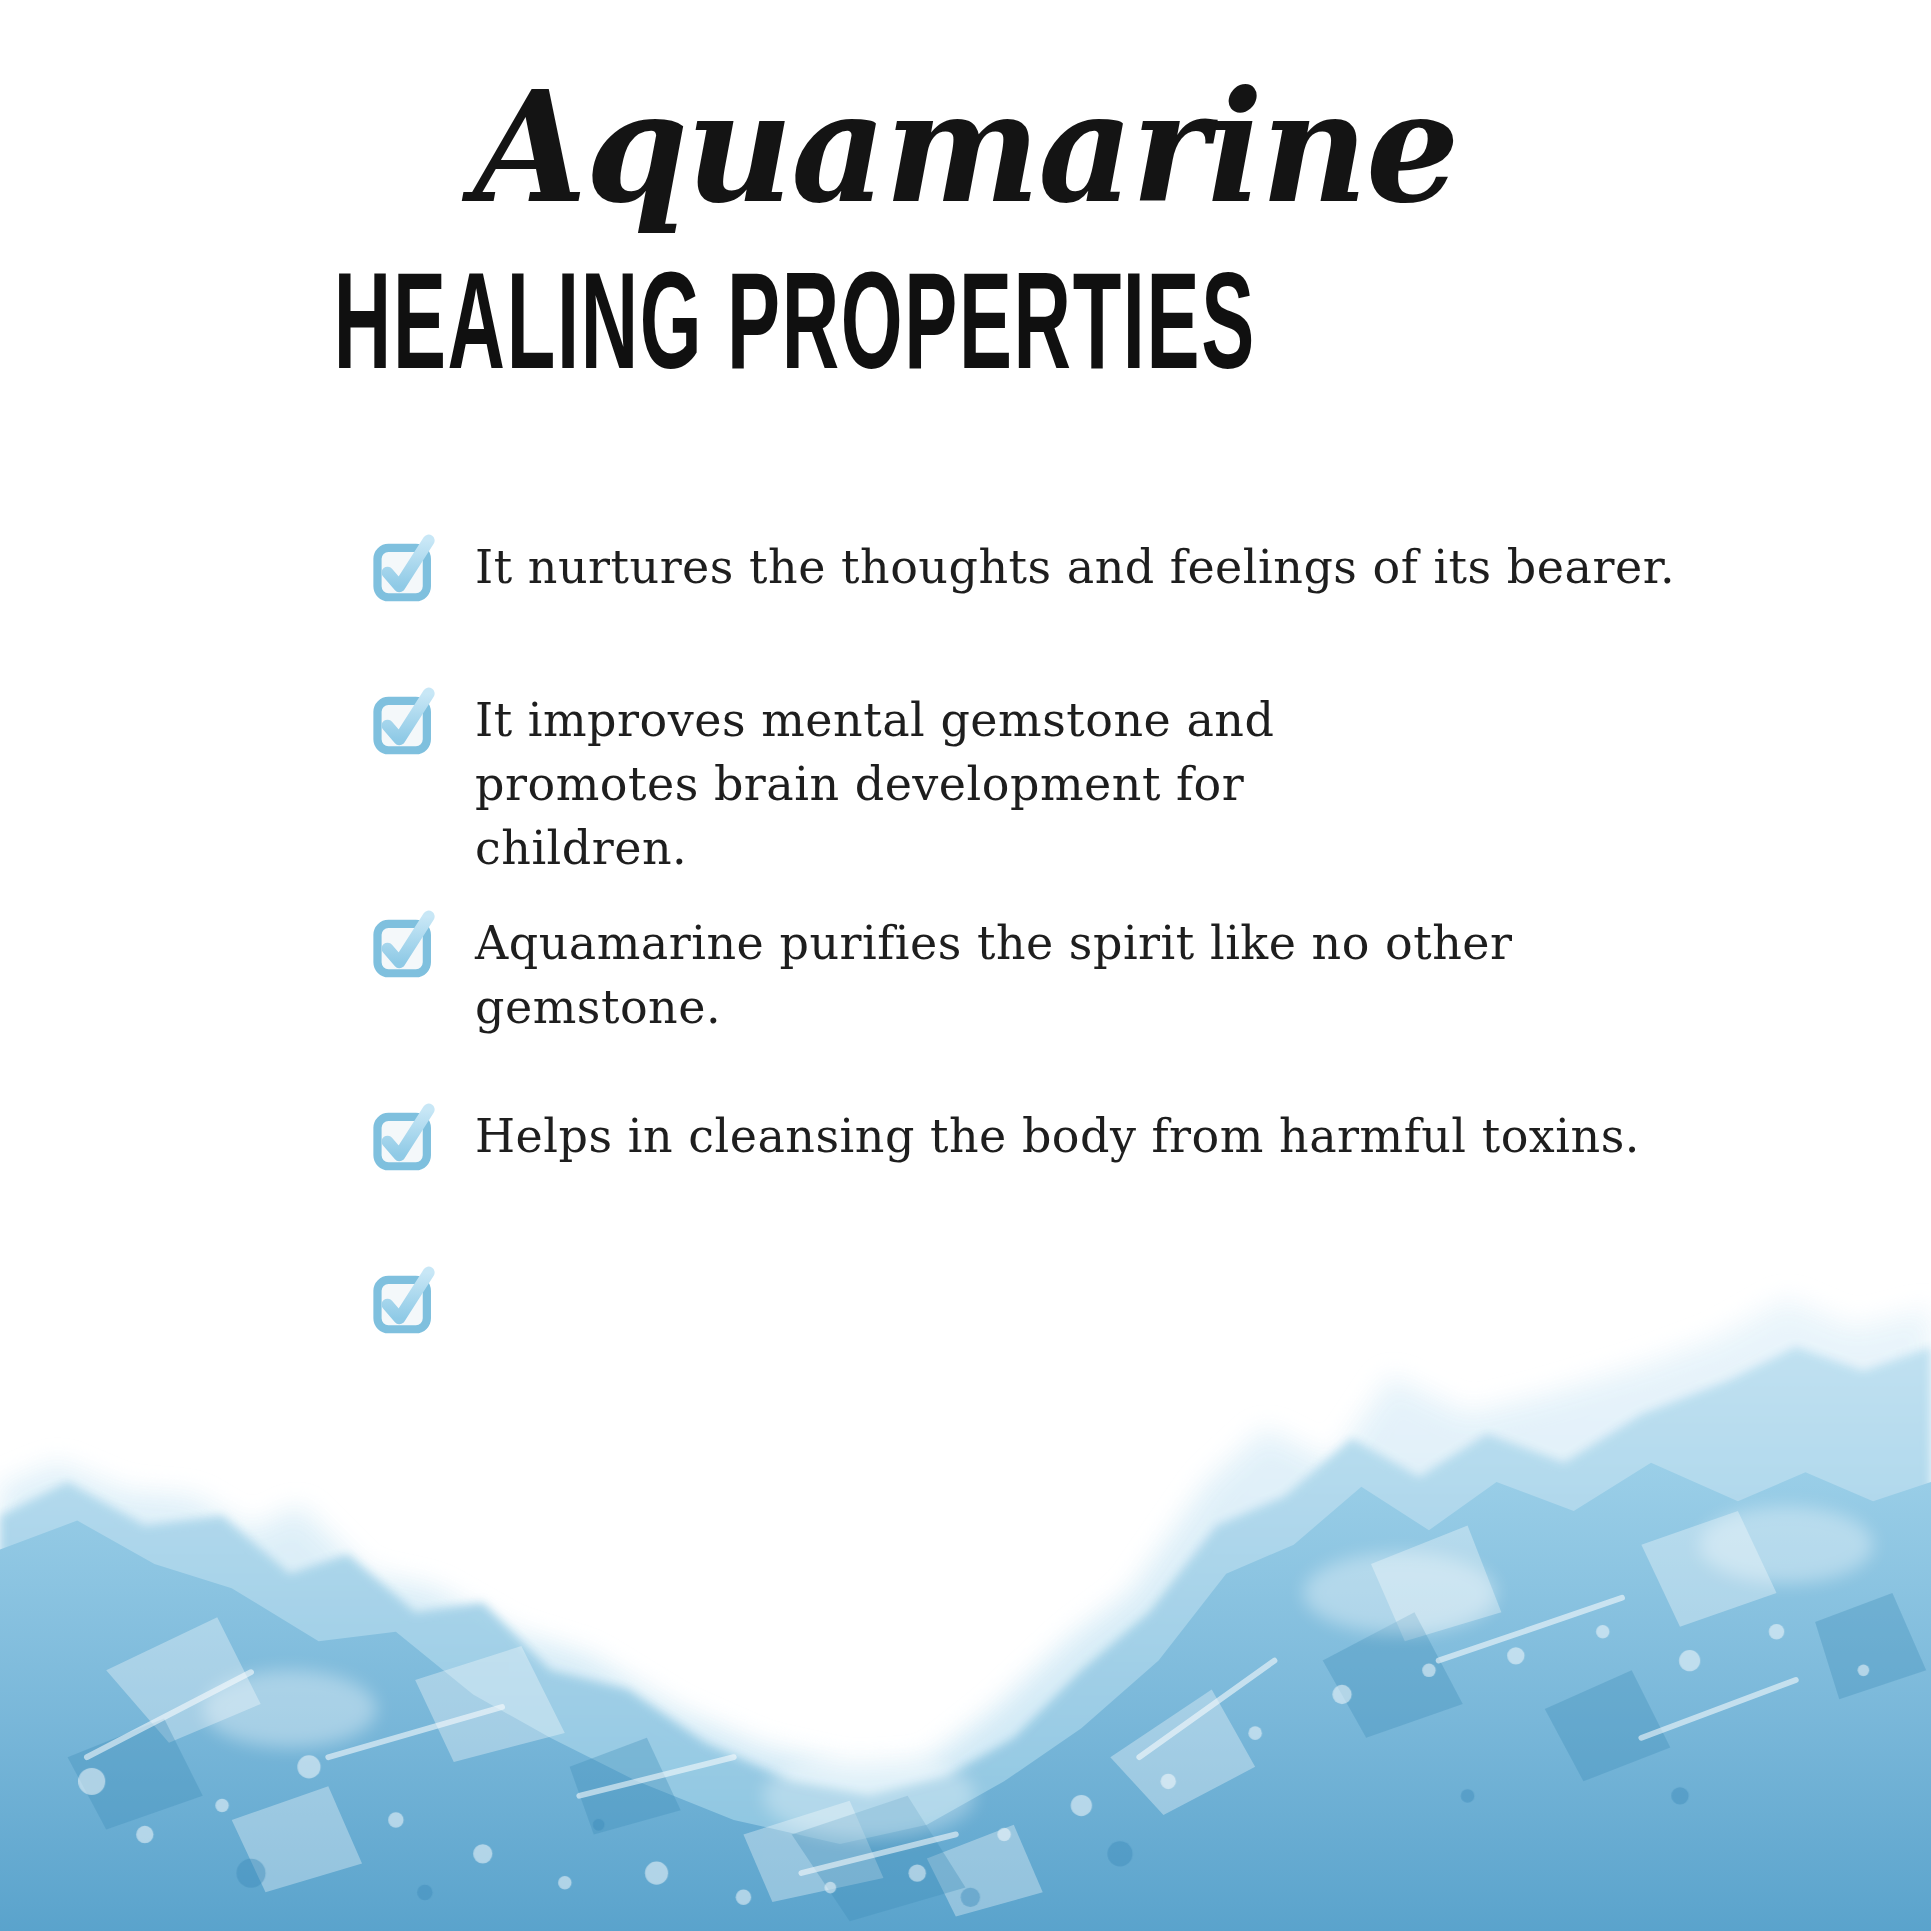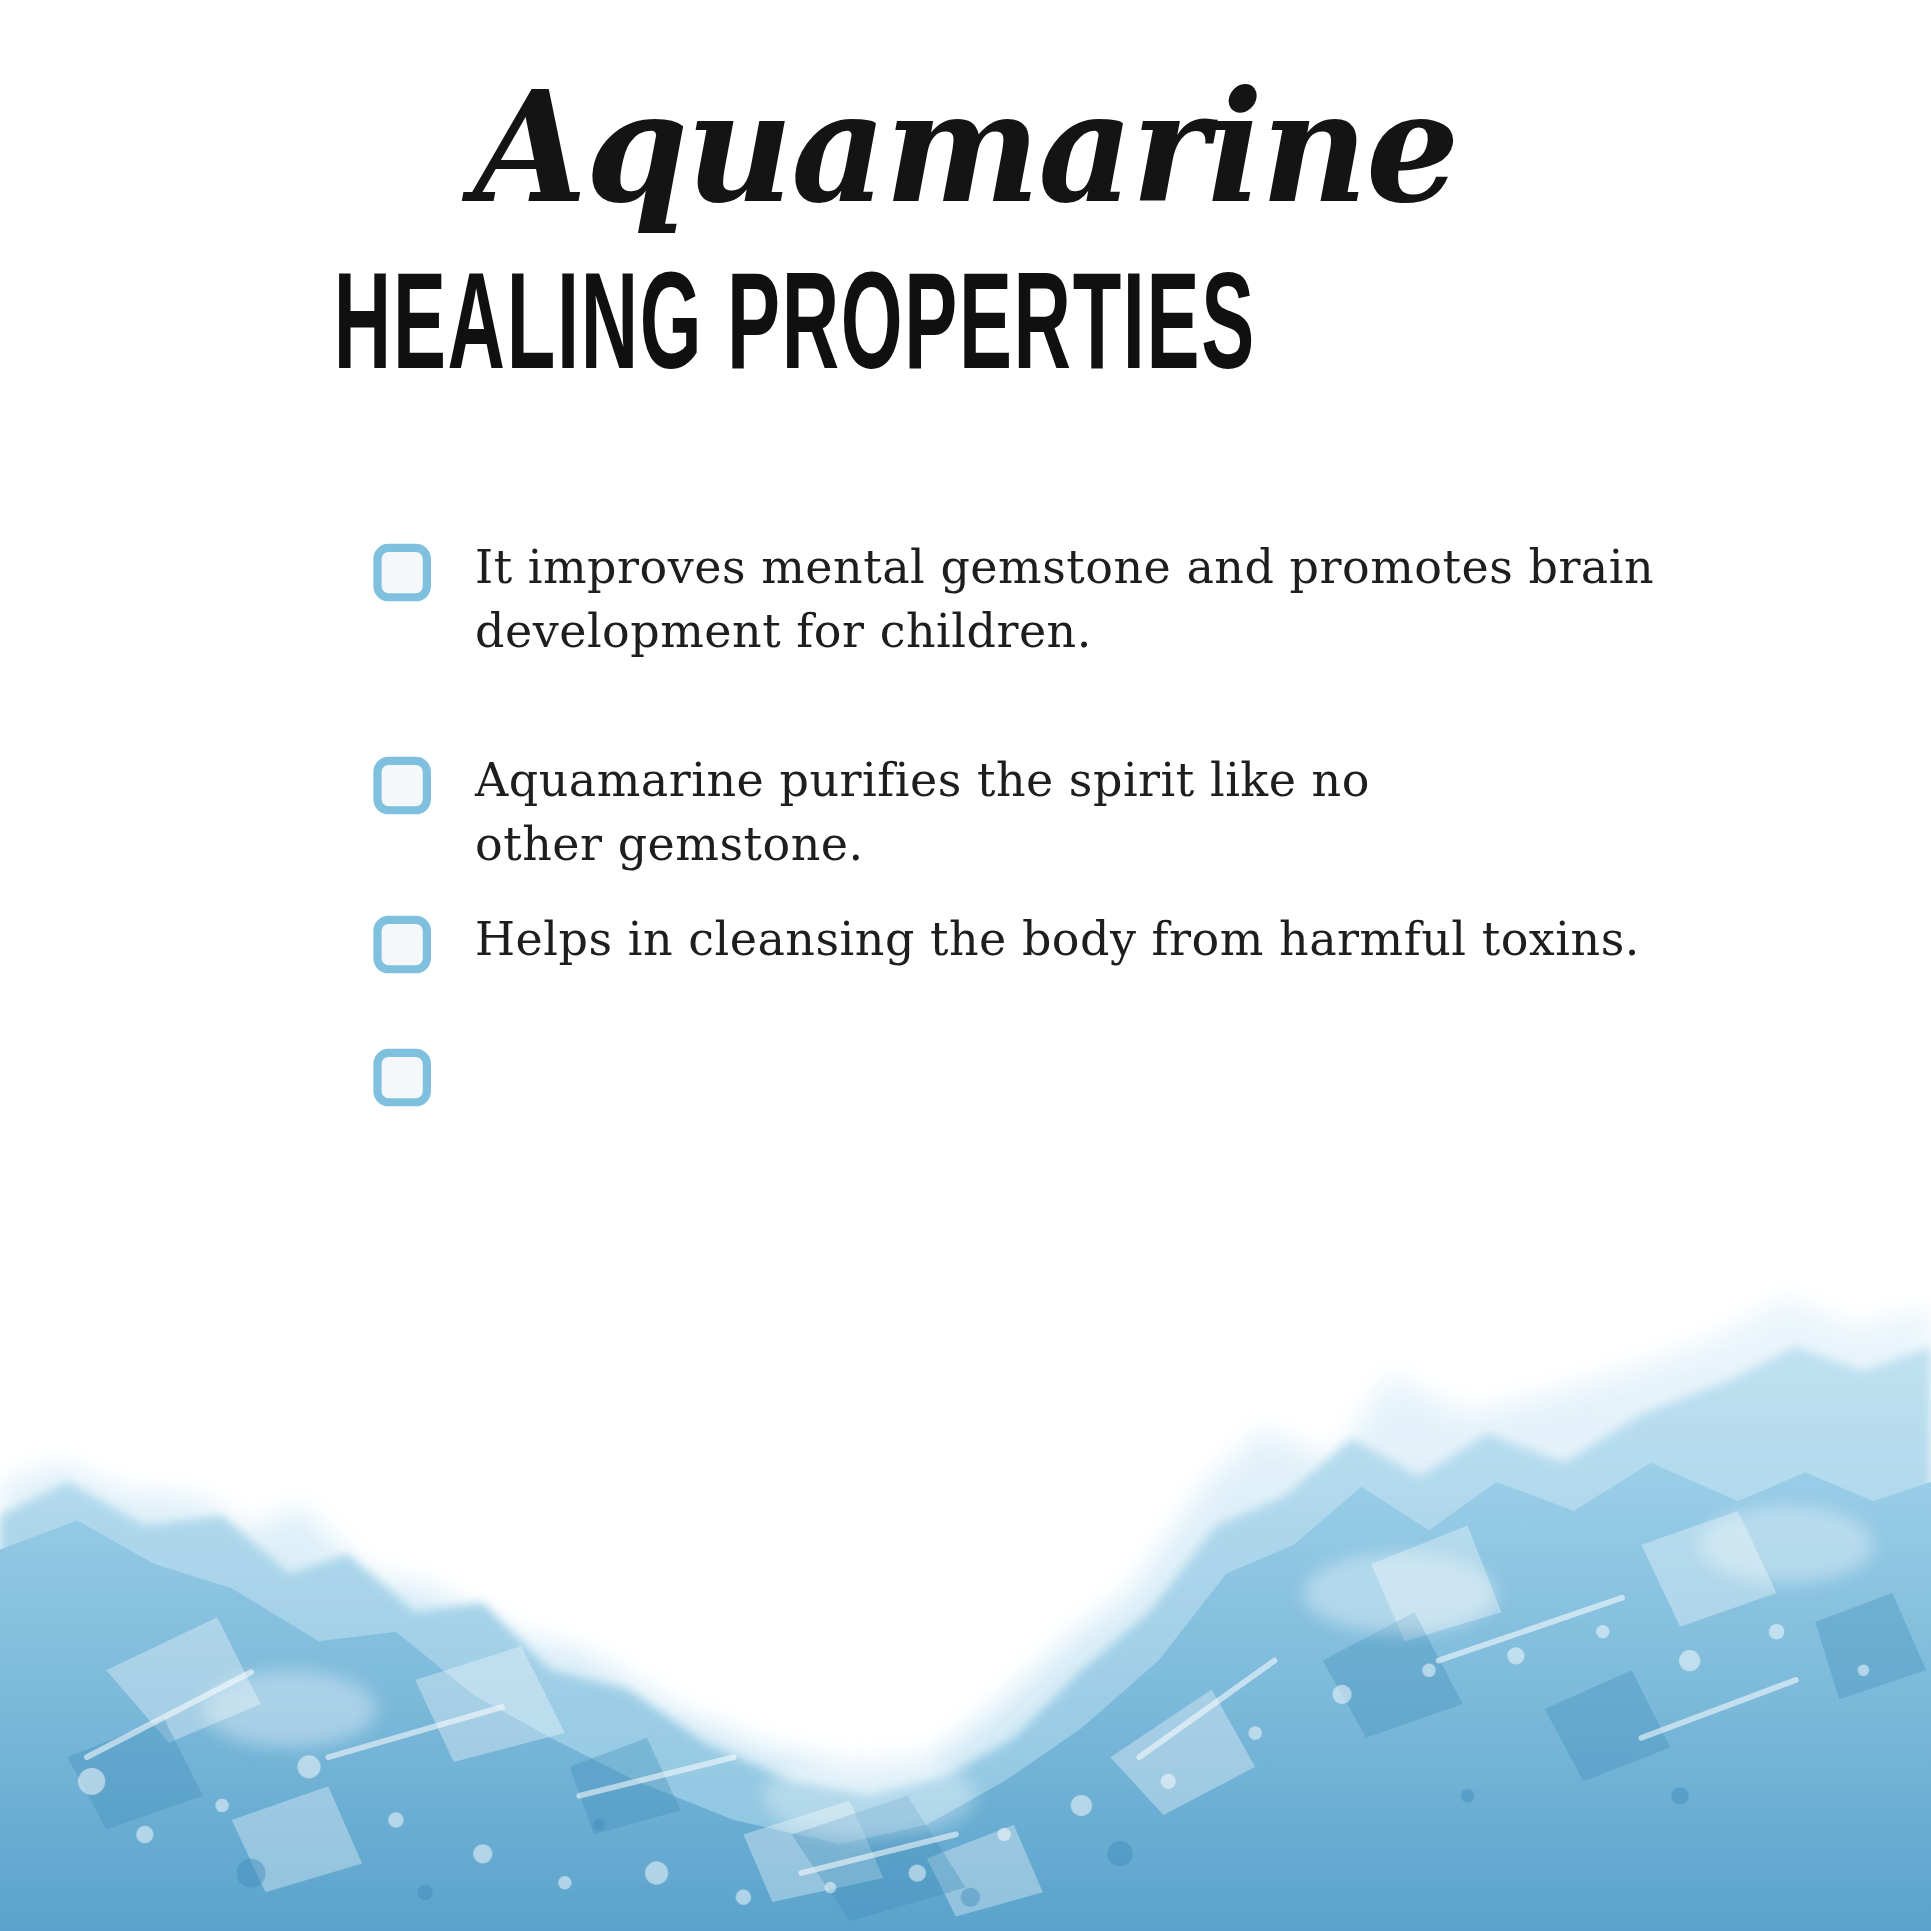--- a/index.html
+++ b/index.html
@@ -61,21 +61,21 @@
     font-size: 46px;
     line-height: 64px;
     color: #1e1e1e;
     letter-spacing: 0.5px;
     padding-top: 1.9px;
   }
   .check-item:nth-child(1) { margin-bottom: 83px; }
   .check-item:nth-child(2) { margin-bottom: 29px; }
   .check-item:nth-child(2) .label { max-width: 985px; }
   .check-item:nth-child(3) { margin-bottom: 63px; }
-  .check-item:nth-child(4) { margin-bottom: 93px; flex-direction: column; }
+  .check-item:nth-child(4) { margin-bottom: 93px; }
 
   
   .ice {
     position: absolute; left: 0; bottom: 0;
     width: 1931px; height: 676px;
     display: block;
   }
 </style>
 </head>
 <body>
@@ -83,20 +83,33 @@
 <div class="page">
 
   <div class="title">Aquamarine</div>
 
   <div class="subtitle-wrap">
     <span class="subtitle">HEALING PROPERTIES</span>
   </div>
 
   <div class="checklist">
 
+    <div class="check-item">
+      <svg class="box" viewBox="0 0 70 76">
+        <defs>
+          <linearGradient id="chk1" x1="0" y1="0" x2="0" y2="1">
+            <stop offset="0" stop-color="#c8e7f6"></stop>
+              <stop offset="1" stop-color="#8fcae6"></stop>
+          </linearGradient>
+        </defs>
+        <rect x="6" y="16" width="54" height="54" rx="12" fill="#f4f8fa" stroke="#7fc0de" stroke-width="9"></rect>
+        <path d="M17 43 L30 58 L62 8" fill="none" stroke="url(#chk1)" stroke-width="13" stroke-linecap="round" stroke-linejoin="round"></path>
+      </svg>
+      <div class="label">It nurtures the thoughts and feelings of its bearer.</div>
+    </div>
 
     <div class="check-item">
       <svg class="box" viewBox="0 0 70 76">
         <rect x="6" y="16" width="54" height="54" rx="12" fill="#f4f8fa" stroke="#7fc0de" stroke-width="9"></rect>
         <path d="M17 43 L30 58 L62 8" fill="none" stroke="url(#chk1)" stroke-width="13" stroke-linecap="round" stroke-linejoin="round"></path>
       </svg>
       <div class="label">It improves mental gemstone and promotes brain development for children.</div>
     </div>
 
     <div class="check-item">

